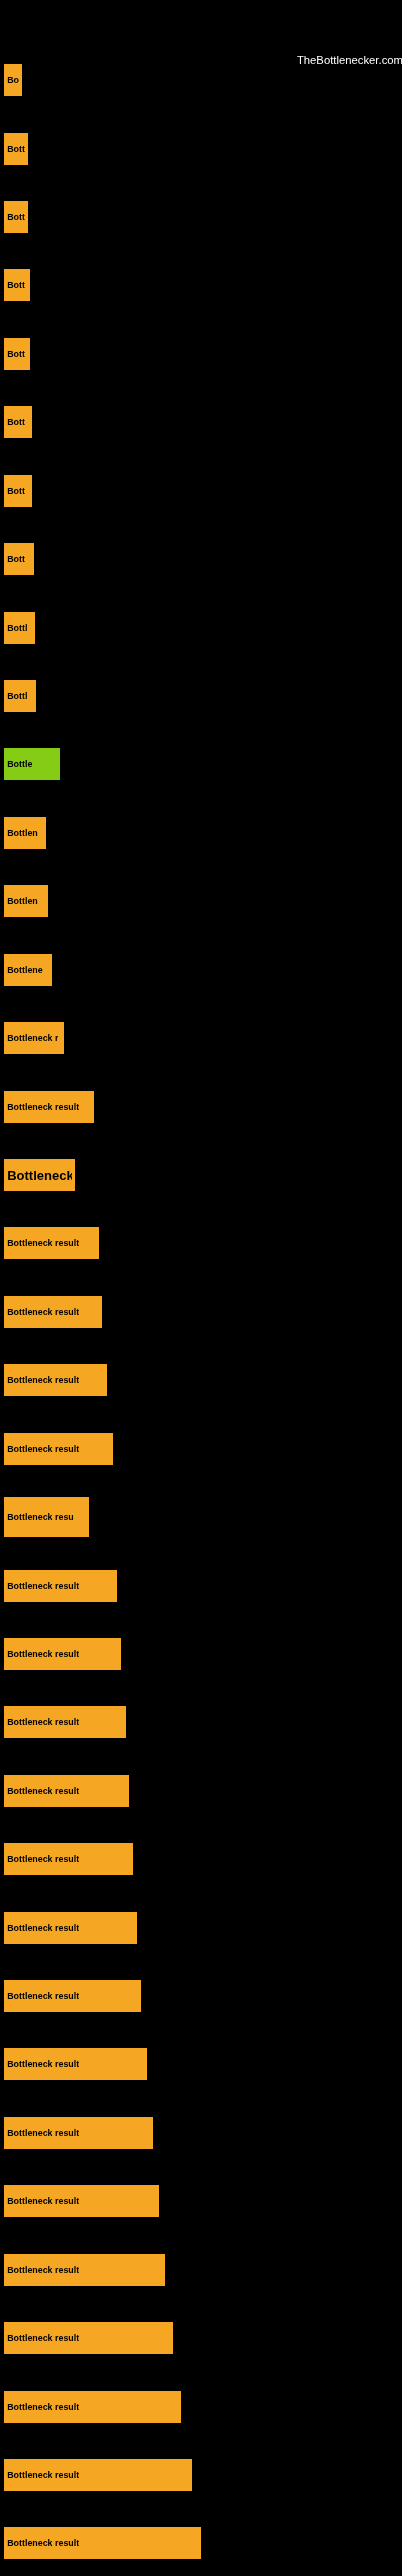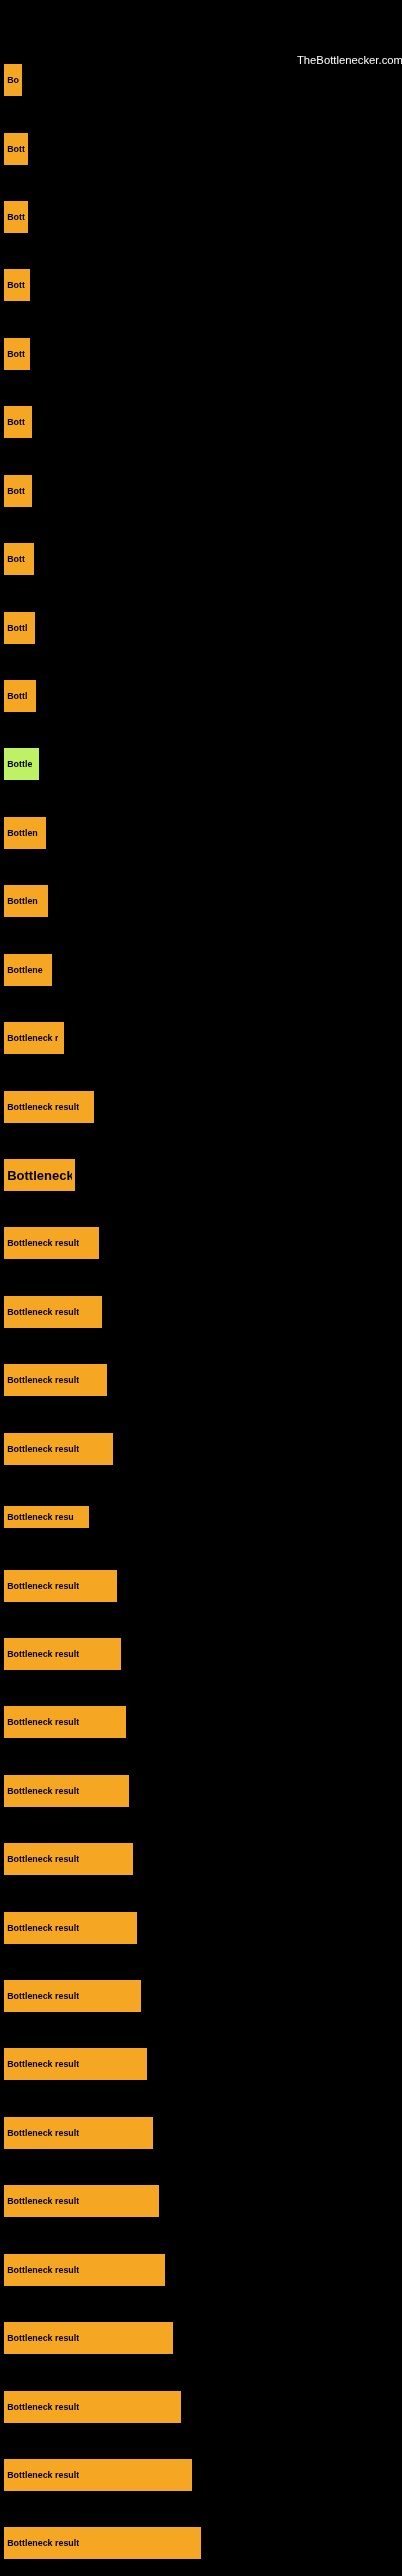--- a/index.html
+++ b/index.html
@@ -113,21 +113,21 @@
       <div class="bar" style="width: 31px; height: 32px; background-color: rgb(245, 166, 35); display: flex; align-items: center; padding-left: 3.2px; padding-right: 3.2px; overflow: hidden; white-space: nowrap;">
         <span class="bar-label" style="color: rgb(0, 0, 0); font-size: 8.9px; font-weight: bold; overflow: hidden; white-space: nowrap;">Bottl</span>
       </div>
     </div>
     <div class="bar-row" style="position: absolute; top: 640px; left: 0px; width: 100%; height: 64px; display: flex; align-items: center; padding-left: 4px;">
       <div class="bar" style="width: 32px; height: 32px; background-color: rgb(245, 166, 35); display: flex; align-items: center; padding-left: 3.2px; padding-right: 3.2px; overflow: hidden; white-space: nowrap;">
         <span class="bar-label" style="color: rgb(0, 0, 0); font-size: 8.9px; font-weight: bold; overflow: hidden; white-space: nowrap;">Bottl</span>
       </div>
     </div>
     <div class="bar-row" style="position: absolute; top: 708px; left: 0px; width: 100%; height: 64px; display: flex; align-items: center; padding-left: 4px;">
-      <div class="bar" style="width: 35px; height: 32px; background-color: #bef264; display: flex; align-items: center; padding-left: 3.2px; padding-right: 3.2px; overflow: hidden; white-space: nowrap;">
+      <div class="bar" style="width: 56px; height: 32px; background-color: #84cc16; display: flex; align-items: center; padding-left: 3.2px; padding-right: 3.2px; overflow: hidden; white-space: nowrap;">
         <span class="bar-label" style="color: rgb(0, 0, 0); font-size: 8.9px; font-weight: bold; overflow: hidden; white-space: nowrap;">Bottle</span>
       </div>
     </div>
     <div class="bar-row" style="position: absolute; top: 777px; left: 0px; width: 100%; height: 64px; display: flex; align-items: center; padding-left: 4px;">
       <div class="bar" style="width: 42px; height: 32px; background-color: rgb(245, 166, 35); display: flex; align-items: center; padding-left: 3.2px; padding-right: 3.2px; overflow: hidden; white-space: nowrap;">
         <span class="bar-label" style="color: rgb(0, 0, 0); font-size: 8.9px; font-weight: bold; overflow: hidden; white-space: nowrap;">Bottlen</span>
       </div>
     </div>
     <div class="bar-row" style="position: absolute; top: 845px; left: 0px; width: 100%; height: 64px; display: flex; align-items: center; padding-left: 4px;">
       <div class="bar" style="width: 44px; height: 32px; background-color: rgb(245, 166, 35); display: flex; align-items: center; padding-left: 3.2px; padding-right: 3.2px; overflow: hidden; white-space: nowrap;">
@@ -168,21 +168,21 @@
       <div class="bar" style="width: 103px; height: 32px; background-color: rgb(245, 166, 35); display: flex; align-items: center; padding-left: 3.2px; padding-right: 3.2px; overflow: hidden; white-space: nowrap;">
         <span class="bar-label" style="color: rgb(0, 0, 0); font-size: 8.9px; font-weight: bold; overflow: hidden; white-space: nowrap;">Bottleneck result</span>
       </div>
     </div>
     <div class="bar-row" style="position: absolute; top: 1393px; left: 0px; width: 100%; height: 64px; display: flex; align-items: center; padding-left: 4px;">
       <div class="bar" style="width: 109px; height: 32px; background-color: rgb(245, 166, 35); display: flex; align-items: center; padding-left: 3.2px; padding-right: 3.2px; overflow: hidden; white-space: nowrap;">
         <span class="bar-label" style="color: rgb(0, 0, 0); font-size: 8.9px; font-weight: bold; overflow: hidden; white-space: nowrap;">Bottleneck result</span>
       </div>
     </div>
     <div class="bar-row" style="position: absolute; top: 1461px; left: 0px; width: 100%; height: 64px; display: flex; align-items: center; padding-left: 4px;">
-      <div class="bar" style="width: 85px; height: 22px; background-color: rgb(245, 166, 35); display: flex; align-items: center; padding-left: 3.2px; padding-right: 3.2px; overflow: hidden; white-space: nowrap;">
+      <div class="bar" style="width: 85px; height: 40px; background-color: rgb(245, 166, 35); display: flex; align-items: center; padding-left: 3.2px; padding-right: 3.2px; overflow: hidden; white-space: nowrap;">
         <span class="bar-label" style="color: rgb(0, 0, 0); font-size: 8.9px; font-weight: bold; overflow: hidden; white-space: nowrap;">Bottleneck resu</span>
       </div>
     </div>
     <div class="bar-row" style="position: absolute; top: 1530px; left: 0px; width: 100%; height: 64px; display: flex; align-items: center; padding-left: 4px;">
       <div class="bar" style="width: 113px; height: 32px; background-color: rgb(245, 166, 35); display: flex; align-items: center; padding-left: 3.2px; padding-right: 3.2px; overflow: hidden; white-space: nowrap;">
         <span class="bar-label" style="color: rgb(0, 0, 0); font-size: 8.9px; font-weight: bold; overflow: hidden; white-space: nowrap;">Bottleneck result</span>
       </div>
     </div>
     <div class="bar-row" style="position: absolute; top: 1598px; left: 0px; width: 100%; height: 64px; display: flex; align-items: center; padding-left: 4px;">
       <div class="bar" style="width: 117px; height: 32px; background-color: rgb(245, 166, 35); display: flex; align-items: center; padding-left: 3.2px; padding-right: 3.2px; overflow: hidden; white-space: nowrap;">

